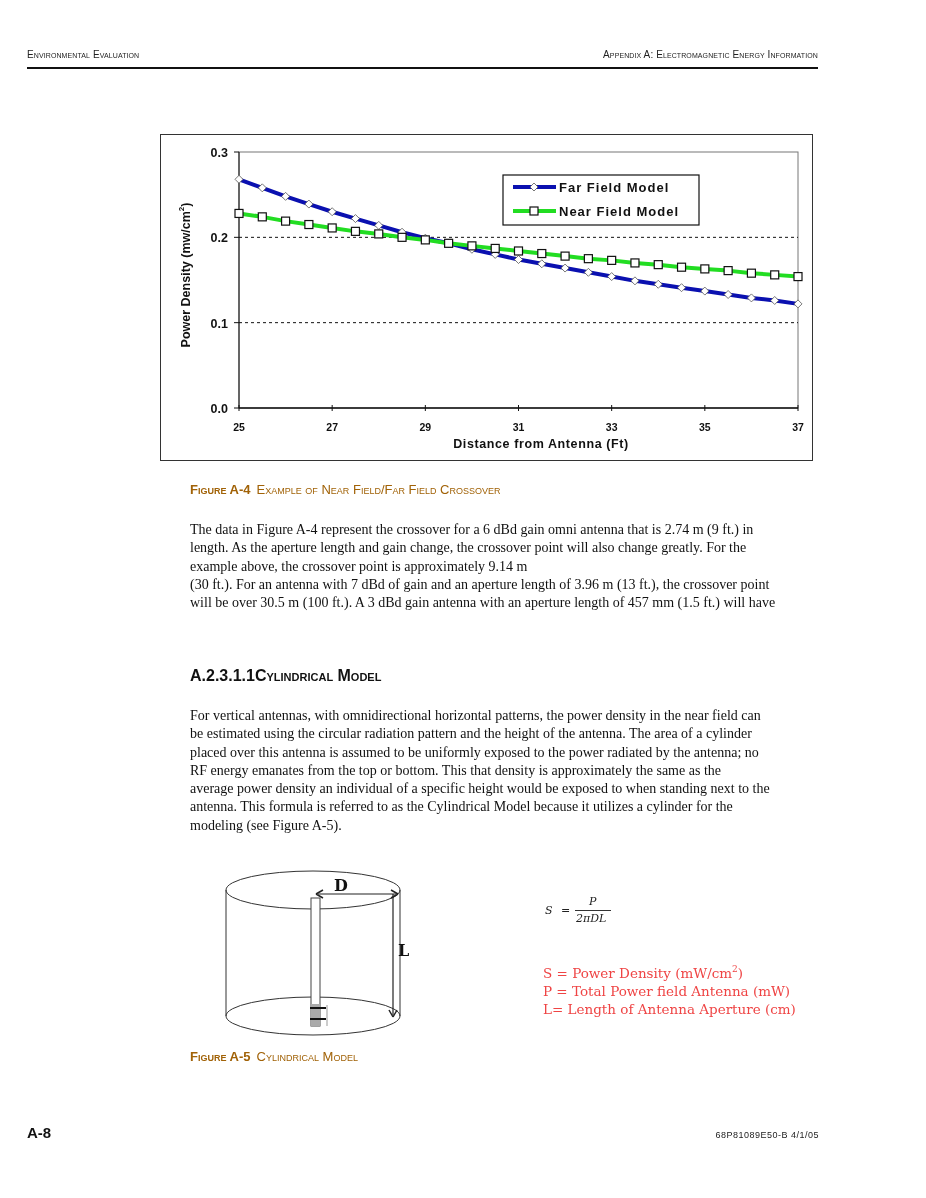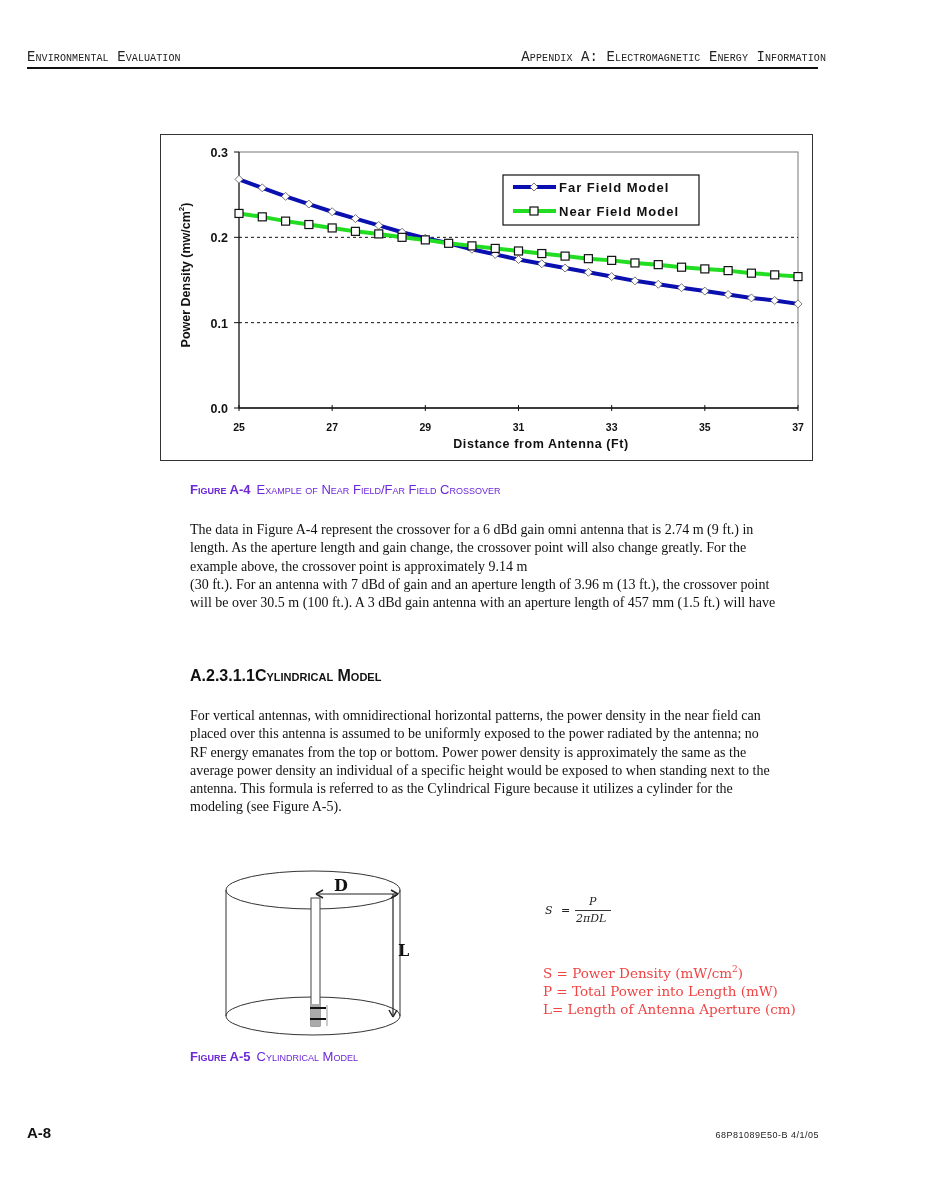--- a/index.html
+++ b/index.html
@@ -1,27 +1,27 @@
 <!DOCTYPE html>
 <html><head>
 <meta charset="utf-8">
 <style>
   * { margin:0; padding:0; box-sizing:border-box; }
   html, body { width:926px; height:1198px; background:#fff; overflow:hidden; }
   body { position:relative; font-family:"Liberation Serif", serif; color:#111; }
 
-  .hdr { position:absolute; top:49px; font-family:Liberation Mono, monospace; font-size:14px; font-variant:small-caps; letter-spacing:0.1px; color:#222; }
+  .hdr { position:absolute; top:49px; font-family:Liberation Sans, sans-serif; font-size:10px; font-variant:small-caps; letter-spacing:0.1px; color:#222; }
   .hdr-left { left:27px; }
-  .hdr-right { right:100px; }
+  .hdr-right { right:108px; }
   .hdr-rule { position:absolute; top:67px; left:27px; width:791px; height:2px; background:#111; }
 
   .chart-frame { position:absolute; left:160px; top:134px; width:653px; height:327px; border:1px solid #333; background:#fff; }
   #chart-svg { position:absolute; left:0; top:0; }
 
-  .caption { position:absolute; font-family:"Liberation Sans", sans-serif; font-size:13px; font-variant:small-caps; color:#6d28d9; }
+  .caption { position:absolute; font-family:"Liberation Sans", sans-serif; font-size:13px; font-variant:small-caps; color:#a16207; }
   .caption b { font-weight:bold; margin-right:6px; }
 
   .para { position:absolute; left:190px; width:630px; font-size:14px; line-height:18.3px; color:#111; }
   .para span.line { display:block; white-space:nowrap; }
 
   .section-heading { position:absolute; left:190px; top:667px; font-family:"Liberation Sans", sans-serif; font-size:16px; font-weight:bold; font-variant:small-caps; }
 
   .cyl { position:absolute; left:200px; top:860px; }
 
   .formula { position:absolute; left:545px; top:895px; font-family:"DejaVu Serif", serif; font-style:italic; font-size:11px; color:#222; }
@@ -160,24 +160,25 @@
   <span class="line">(30 ft.). For an antenna with 7 dBd of gain and an aperture length of 3.96 m (13 ft.), the crossover point</span>
   <span class="line">will be over 30.5 m (100 ft.). A 3 dBd gain antenna with an aperture length of 457 mm (1.5 ft.) will have</span>
 </div>
 
 <div class="section-heading">
   <span>A.2.3.1.1</span><span>Cylindrical Model</span>
 </div>
 
 <div class="para" style="top:694px;margin-top:13px;">
   <span class="line">For vertical antennas, with omnidirectional horizontal patterns, the power density in the near field can</span>
+  <span class="line">be estimated using the circular radiation pattern and the height of the antenna. The area of a cylinder</span>
   <span class="line">placed over this antenna is assumed to be uniformly exposed to the power radiated by the antenna; no</span>
-  <span class="line">RF energy emanates from the top or bottom. Power power density is approximately the same as the</span>
+  <span class="line">RF energy emanates from the top or bottom. This that density is approximately the same as the</span>
   <span class="line">average power density an individual of a specific height would be exposed to when standing next to the</span>
-  <span class="line">antenna. This formula is referred to as the Cylindrical Figure because it utilizes a cylinder for the</span>
+  <span class="line">antenna. This formula is referred to as the Cylindrical Model because it utilizes a cylinder for the</span>
   <span class="line">modeling (see Figure A-5).</span>
 </div>
 
 <svg class="cyl" width="240" height="185">
   <g stroke="#333" stroke-width="1" fill="none">
     <ellipse cx="113" cy="30" rx="87" ry="19"></ellipse>
     <ellipse cx="113" cy="156" rx="87" ry="19"></ellipse>
     <line x1="26" y1="30" x2="26" y2="156"></line>
     <line x1="200" y1="30" x2="200" y2="156"></line>
   </g>
@@ -205,21 +206,21 @@
 <div class="formula">
   <span class="s">S</span>
   <span class="eq">=</span>
   <span class="num">P</span>
   <span class="bar"></span>
   <span class="den">2πDL</span>
 </div>
 
 <div class="defs">
   <div><span>S = Power Density (mW/cm</span><sup style="font-size:9px;">2</sup><span>)</span></div>
-  <div>P = Total Power into Length (mW)</div>
+  <div>P = Total Power field Antenna (mW)</div>
   <div>L= Length of Antenna Aperture (cm)</div>
 </div>
 
 <div class="caption" style="left:190px; top:1049px;">
   <b>Figure A-5</b><span>Cylindrical Model</span>
 </div>
 
 <div class="footer-page">A-8</div>
 <div class="footer-doc">68P81089E50-B   4/1/05</div>
 

